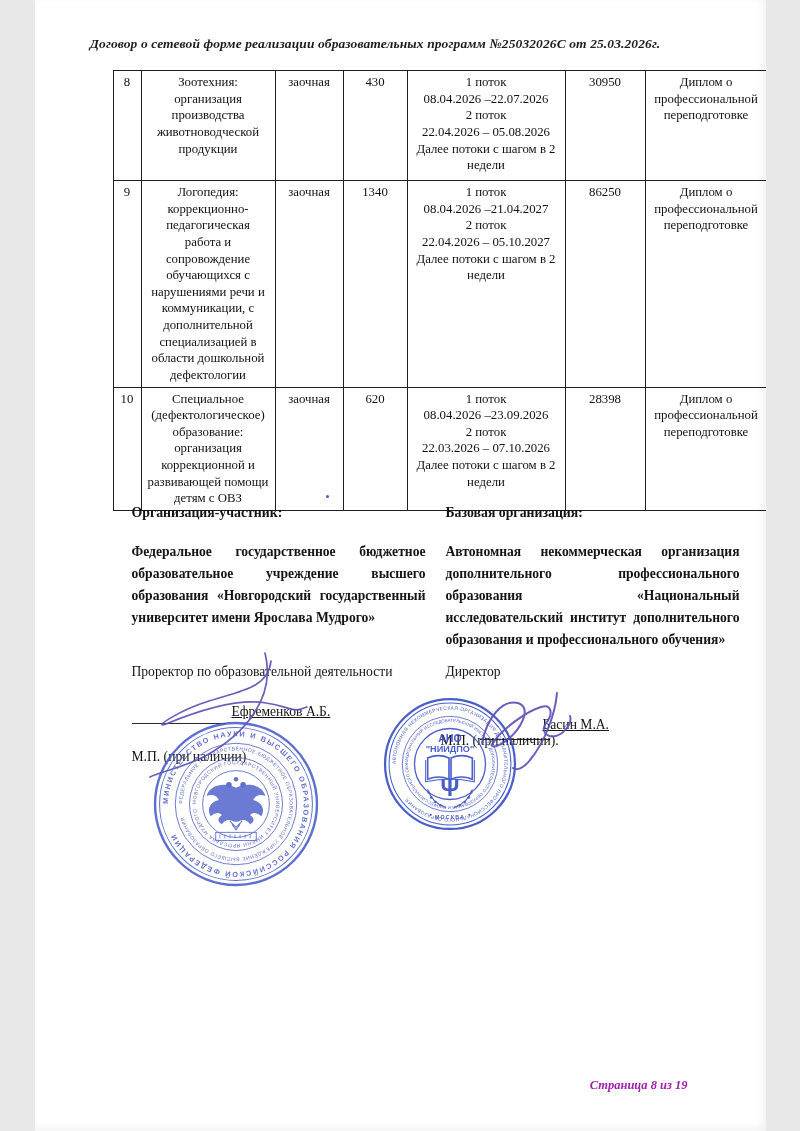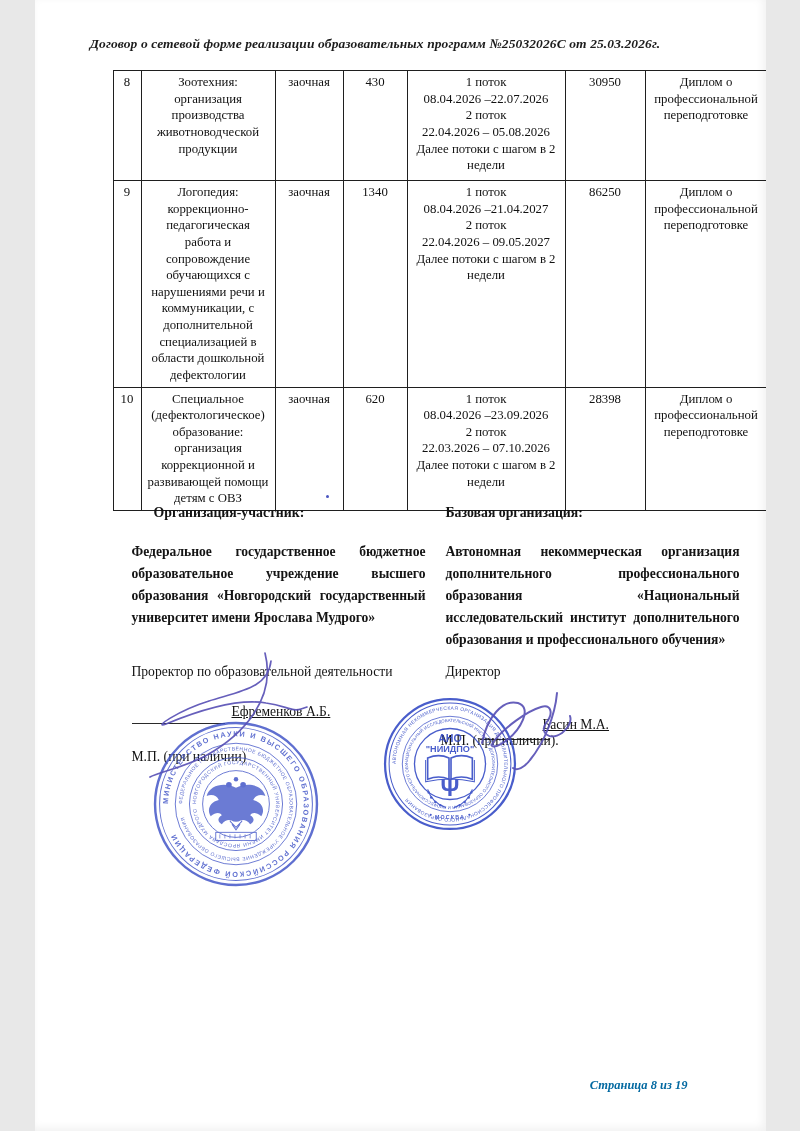--- a/index.html
+++ b/index.html
@@ -22,21 +22,21 @@
   }
   table.program-table td {
     border:1px solid #1f1f1f; vertical-align:top; text-align:center;
     padding:3px 5px; overflow-wrap:break-word;
   }
   .ink-dot {
     position:absolute; left:291px; top:495px; width:3px; height:3px;
     border-radius:50%; background:#4a55c0;
   }
   .party-label { position:absolute; top:505px; font-weight:bold; font-size:13.8px; }
-  .party-label.left  { left:97px;margin-left:22px; }
+  .party-label.left  { left:97px; }
   .party-label.right { left:411px; }
   .party-name {
     position:absolute; top:541px; width:294px; font-weight:bold;
     font-size:13.6px; line-height:1.62; text-align:justify;
   }
   .party-name.left  { left:97px; }
   .party-name.right { left:411px; }
   .party-role { position:absolute; top:664px; font-size:13.6px; }
   .party-role.left  { left:97px; }
   .party-role.right { left:411px; }
@@ -50,21 +50,21 @@
   .signer-name.right { left:508px; top:717px;text-align:center; }
   .seal-note { position:absolute; font-size:13.6px; }
   .seal-note.left  { left:97px;  top:749px; }
   .seal-note.right { left:406px; top:733px; }
   .stamp { position:absolute; }
   .stamp.left  { left:117px; top:720px; width:168px; height:168px; opacity:0.82; }
   .stamp.right { left:347px; top:696px; width:136px; height:136px; opacity:0.88; }
   .sig-overlay { position:absolute; left:0; top:0; width:800px; height:1131px; pointer-events:none; }
   .doc-footer {
     position:absolute; top:1078px; right:78px;
-    font-style:italic; font-weight:bold; font-size:12.5px; color:#0369a1;
+    font-style:italic; font-weight:bold; font-size:12.5px; color:#a21caf;
   }
   .stamp text { font-family:"Liberation Sans", sans-serif; }
 </style>
 </head>
 <body>
 
 <div class="page">
 
   <div class="doc-header">Договор о сетевой форме реализации образовательных программ №25032026С от 25.03.2026г.</div>
 
@@ -96,21 +96,21 @@
       </tr>
       <tr style="height:190px">
         <td>9</td>
         <td>Логопедия: коррекционно-педагогическая работа и сопровождение обучающихся с нарушениями речи и коммуникации, с дополнительной специализацией в области дошкольной дефектологии</td>
         <td>заочная</td>
         <td>1340</td>
         <td>
           <div>1 поток</div>
           <div>08.04.2026 –21.04.2027</div>
           <div>2 поток</div>
-          <div>22.04.2026 – 09.05.2027</div>
+          <div>22.04.2026 – 05.10.2027</div>
           <div>Далее потоки с шагом в 2 недели</div>
         </td>
         <td>86250</td>
         <td>Диплом о профессиональной переподготовке</td>
       </tr>
       <tr style="height:120px">
         <td>10</td>
         <td>Специальное (дефектологическое) образование: организация коррекционной и развивающей помощи детям с ОВЗ</td>
         <td>заочная</td>
         <td>620</td>

